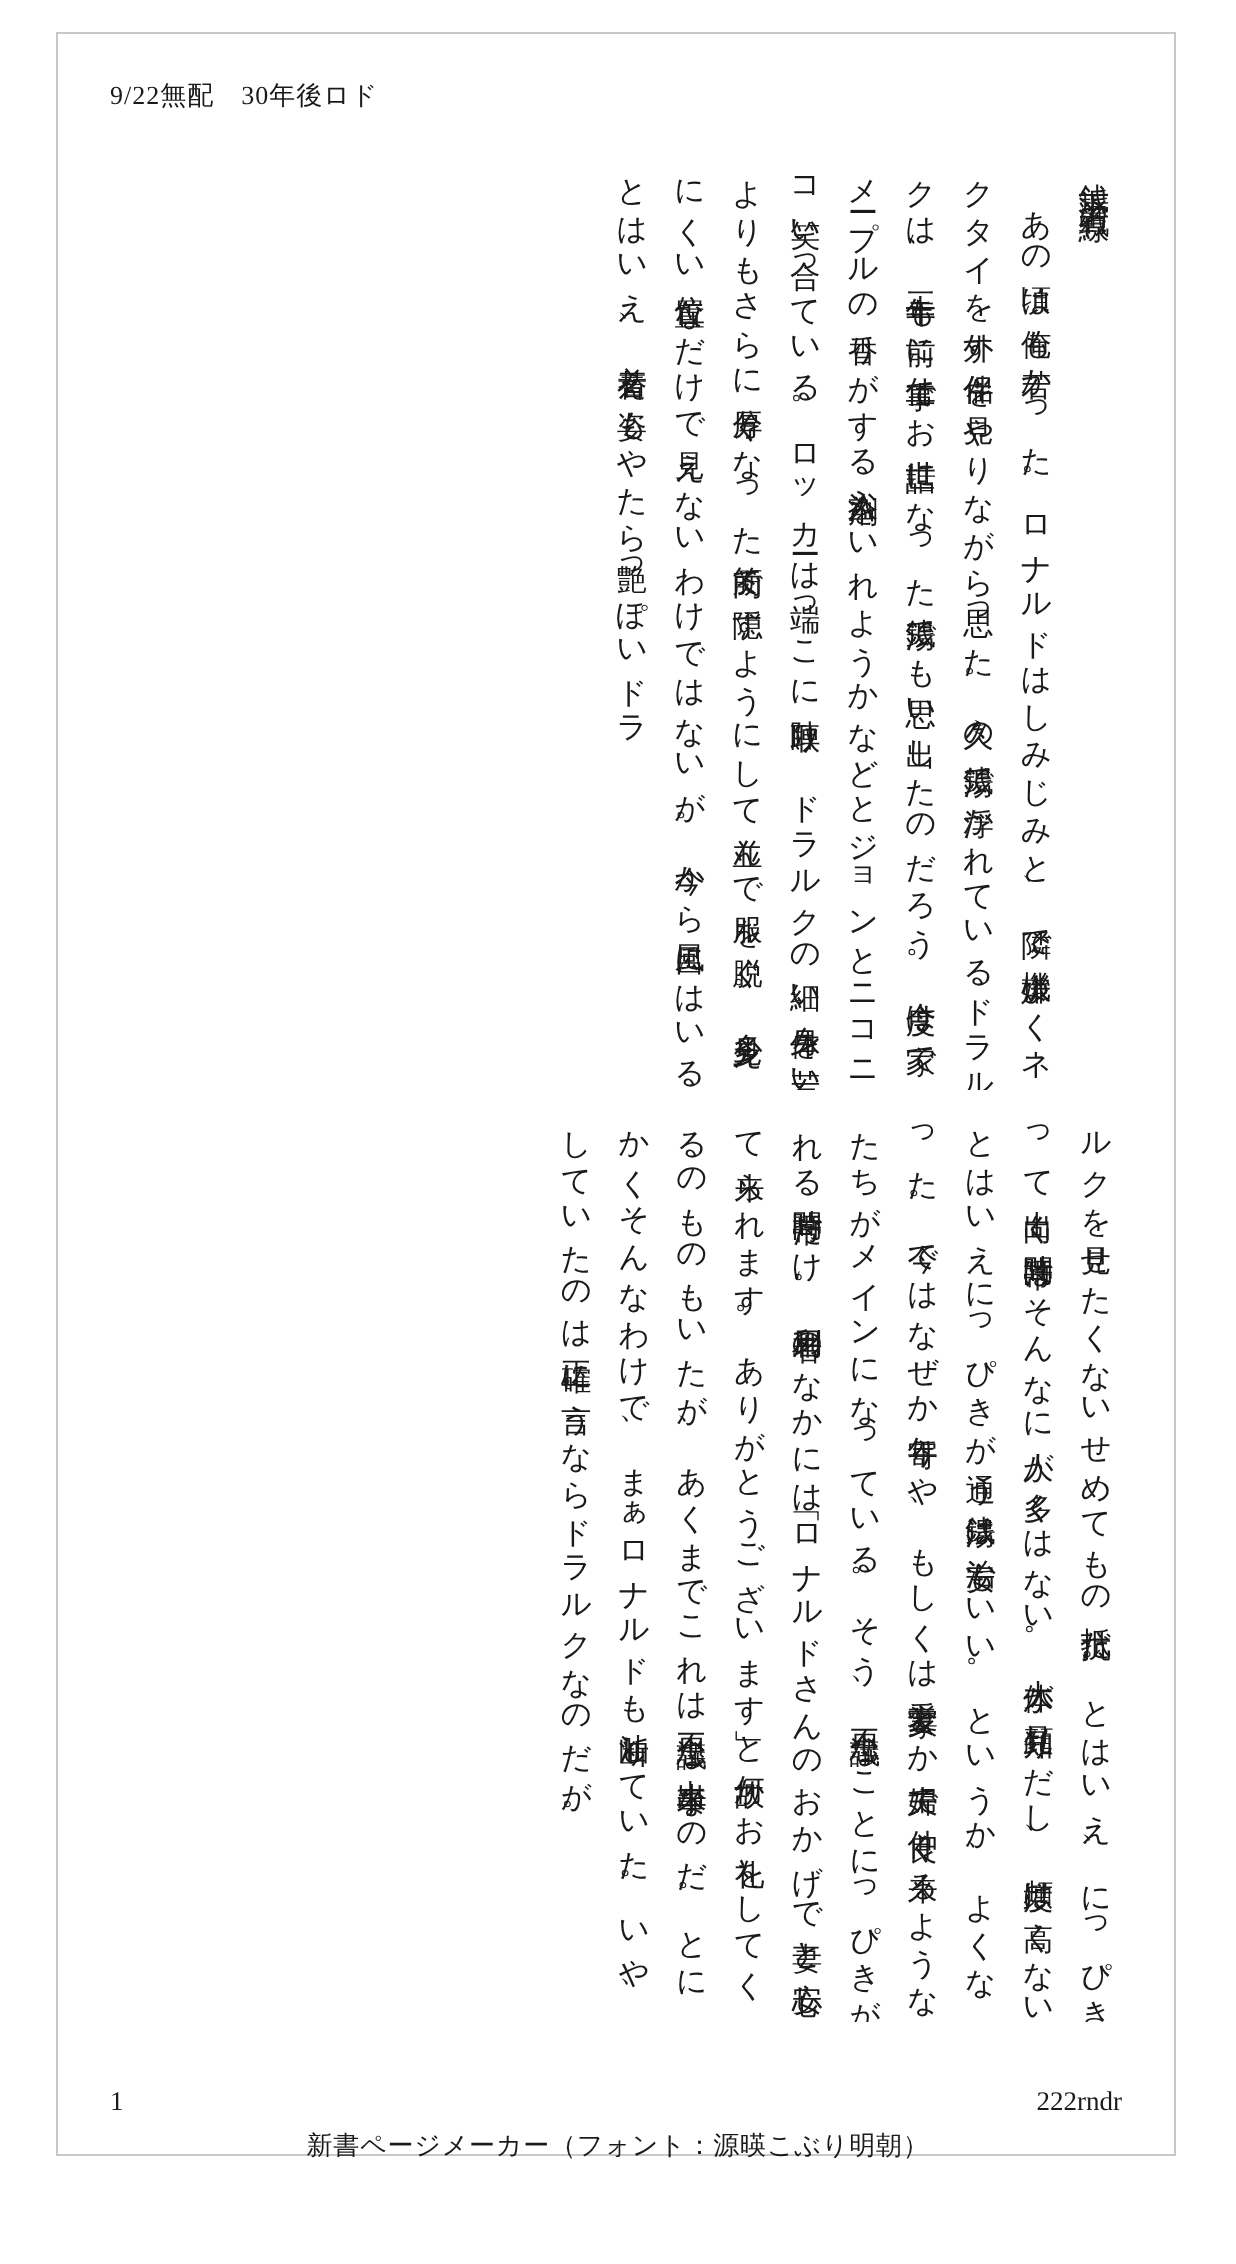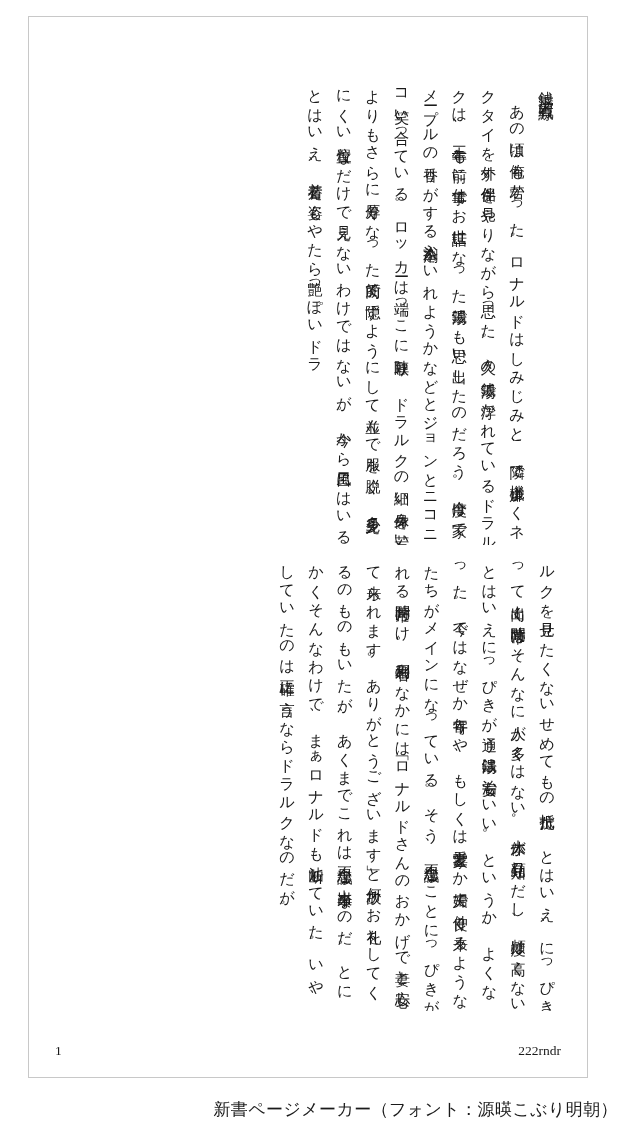--- a/index.html
+++ b/index.html
@@ -95,33 +95,34 @@
     justify-content: space-between;
     align-items: flex-end;
     font-size: 13.5px;
     color: #1a1a1a;
   }
 
   .caption {
     position: absolute;
     left: 0;
     right: 0;
-    top: 1098px;
-    text-align: right;
-    font-size: 17px;
+    top: 1064px;
+    text-align: center;
+    font-size: 13px;
     color: #1a1a1a;
     letter-spacing: 0.4px;
   }
 </style>
 </head>
 <body>
 
 <div class="page">
   <div class="page-inner">
 
+    <div class="header-note">9/22無配　30年後ロド</div>
 
     <div class="vcolumns">
 
       <div class="vblock top">
         <span class="title-line">銭湯下着戦線</span>
         <p>あの頃は俺も若かった。ロナルドはしみじみと、隣で機嫌よくネクタイを外す伴侶を見やりながら思った。久々の銭湯で浮かれているドラルクは、三十年も前に仕事でお世話になった銭湯でも思い出したのだろう。今度は家でメープルの香りがする入浴剤をいれようかなどとジョンとニコニコ笑い合っている。ロッカーは端っこに陣取り、ドラルクの細い身体を若い頃よりもさらに分厚くなった筋肉で隠すようにして並んで服を脱ぐ。多少見えにくい位置なだけで見えないわけではないが。今から風呂にはいるとはいえ、着替え姿もやたら艶っぽいドラ</p>
       </div>
 
       <div class="vblock bottom">
         <p class="no-indent">ルクを見せたくないせめてもの抵抗だ。とはいえ、にっぴき揃って出向く時間帯はそんなに人が多くはない。大体が顔見知りだし、頻度は高くないとはいえにっぴきが通う銭湯は治安もいい。というか、よくなった。今ではなぜか年寄りや、もしくは愛妻家とか夫婦で仲良く来るような人たちがメインになっている。そう、不思議なことにっぴきが訪れる時間帯だけ。利用者のなかには「ロナルドさんのおかげで妻と安心して来られます。ありがとうございます」と何故かお礼をしてくるのものもいたが、あくまでこれは不思議な出来事なのだ。とにかくそんなわけで、まぁロナルドも油断していた。いや、油断していたのは正確に言うならドラルクなのだが。</p>

